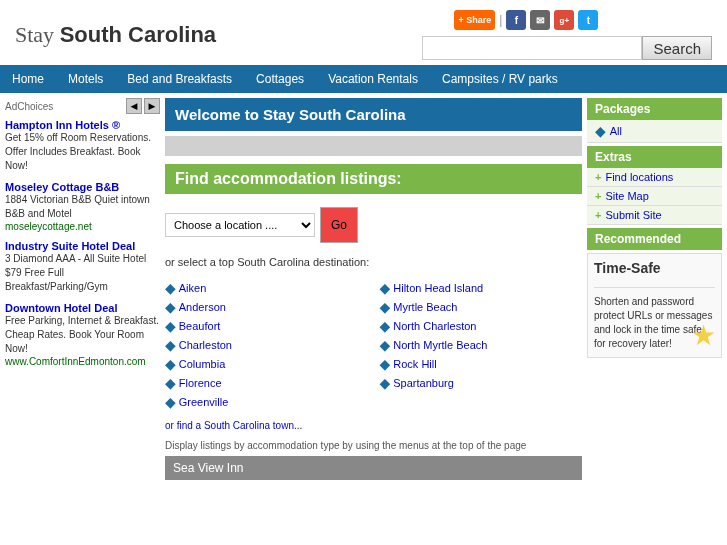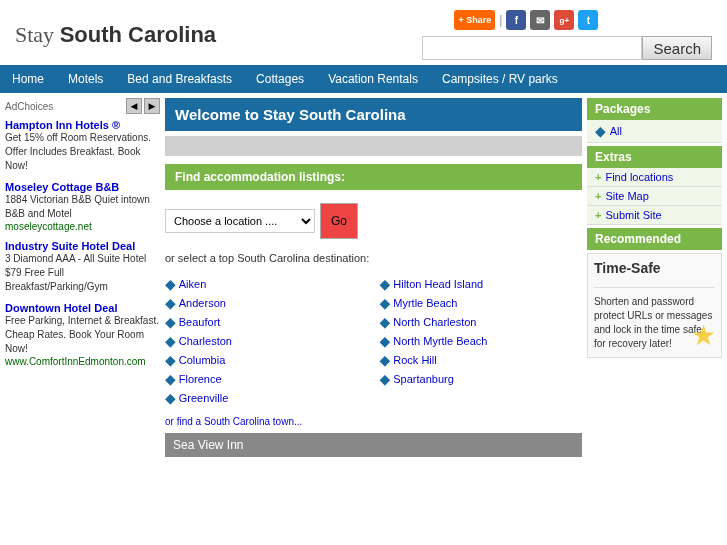--- a/index.html
+++ b/index.html
@@ -36,21 +36,21 @@
     .arrow-btn { width: 16px; height: 16px; background: #ccc; border: 1px solid #999; font-size: 9px; display: flex; align-items: center; justify-content: center; cursor: pointer; }
     .ad-block { margin-bottom: 8px; }
     .ad-link { color: #0000cc; text-decoration: none; font-weight: bold; font-size: 11px; }
     .ad-text { font-size: 10px; color: #333; line-height: 1.4; }
     .ad-url { color: #006600; font-size: 10px; }
 
     
     #center { flex: 1; }
     .welcome-banner { background: #1a6ba0; color: white; padding: 8px 10px; font-size: 15px; font-weight: bold; margin-bottom: 5px; }
     .welcome-banner-gray { background: #d0d0d0; height: 20px; margin-bottom: 8px; }
-    .find-acc-banner { background: #7ab648; color: white; padding: 6px 10px; font-size: 12px; font-weight: bold; margin-bottom: 8px; }
+    .find-acc-banner { background: #7ab648; color: white; padding: 6px 10px; font-size: 16px; font-weight: bold; margin-bottom: 8px; }
     .location-form { padding: 5px 0; margin-bottom: 8px; display: flex; align-items: center; gap: 5px; }
     .location-select { height: 24px; border: 1px solid #ccc; font-size: 11px; padding: 2px 4px; width: 150px; background: white; }
     .go-button { height: 36px; padding: 0 10px; background: #ef4444; border: 1px solid #aaa; cursor: pointer; font-size: 12px; }
     .destination-text { font-size: 11px; color: #333; margin-bottom: 12px; }
     .destination-list { list-style: none; columns: 2; margin-bottom: 8px; }
     .destination-list li { margin-bottom: 3px; display: flex; align-items: center; gap: 3px; }
     .dest-bullet { color: #1a6ba0; font-size: 14px; }
     .dest-link { color: #0000cc; text-decoration: none; font-size: 11px; }
     .find-town-link { color: #0000cc; font-size: 10px; text-decoration: none; }
     .display-text { font-size: 10px; color: #555; margin-top: 8px; margin-bottom: 5px; }
@@ -180,20 +180,21 @@
           <a href="#" class="dest-link">Rock Hill</a>
         </li>
         <li>
           <span class="dest-bullet">◆</span>
           <a href="#" class="dest-link">Spartanburg</a>
         </li>
       </ul>
     <div style="margin-top:4px;">
       <a href="#" class="find-town-link">or find a South Carolina town...</a>
     </div>
+    <div class="display-text">Display listings by accommodation type by using the menus at the top of the page</div>
     <div class="sea-view-bar">Sea View Inn</div>
   </div>
 
   <div id="right-sidebar">
     <div class="sidebar-section">
       <div class="sidebar-header">Packages</div>
       <div class="sidebar-all">
         <span class="dest-bullet">◆</span>
         <a href="#" class="dest-link">All</a>
       </div>

